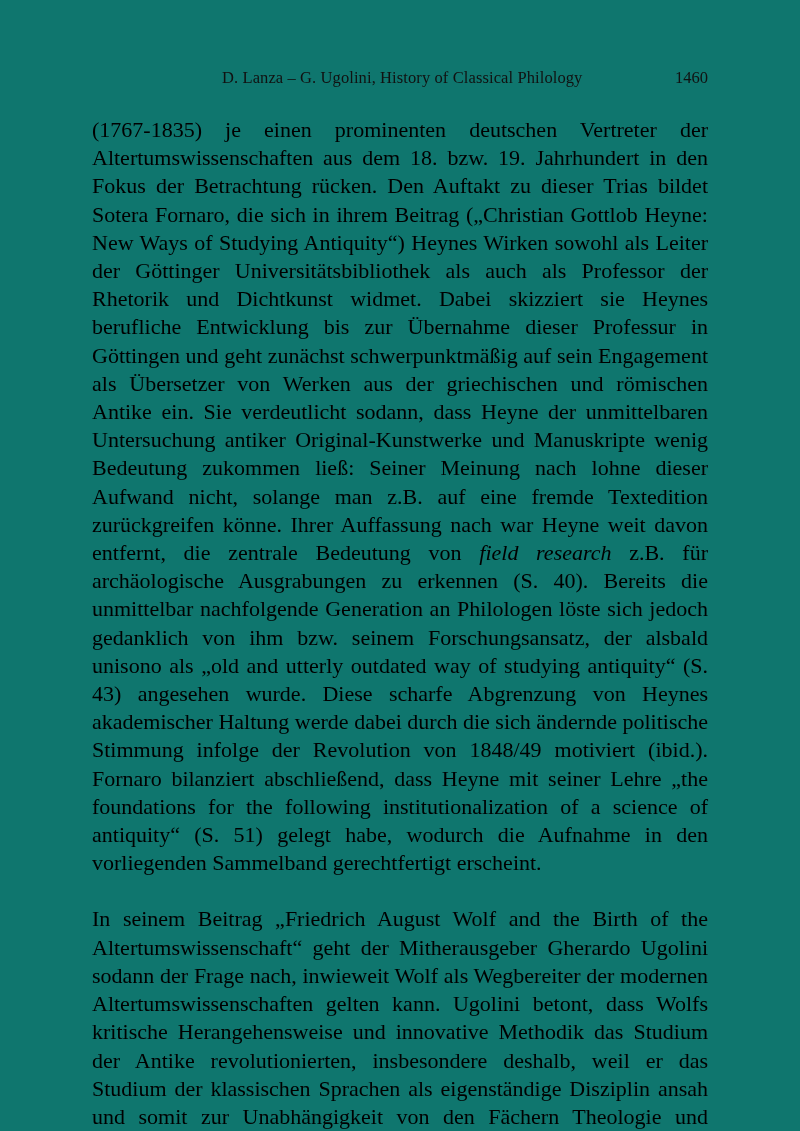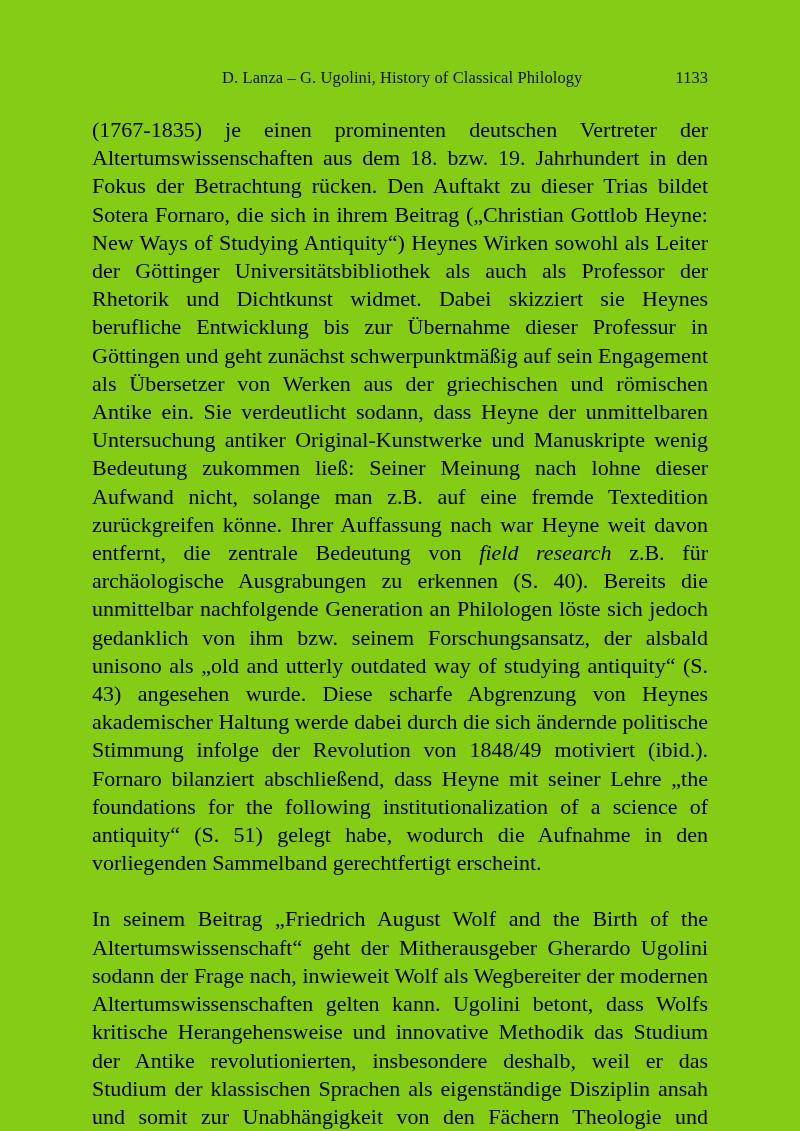--- a/index.html
+++ b/index.html
@@ -12,21 +12,21 @@
     height: 1131px;
     position: relative;
     font-family: "Liberation Serif", "DejaVu Serif", serif;
     color: #000000;
     -webkit-font-smoothing: antialiased;
   }
 
   .page {
     position: absolute;
     inset: 0;
-    background: #84cc16;
+    background: #0f766e;
     overflow: hidden;
   }
 
   
   .running-head {
     position: absolute;
     top: 68px;
     left: 92px;
     width: 616px;
     height: 26px;
@@ -77,21 +77,21 @@
     font-style: italic;
   }
 </style>
 </head>
 <body>
 
 <div class="page">
 
   <div class="running-head">
     <span class="running-head-title">D. Lanza – G. Ugolini, History of Classical Philology</span>
-    <span class="running-head-folio">1133</span>
+    <span class="running-head-folio">1460</span>
   </div>
 
   <div class="text-block">
     <p class="para">(1767-1835) je einen prominenten deutschen Vertreter der Altertumswissenschaften aus dem 18. bzw. 19. Jahrhundert in den Fokus der Betrachtung rücken. Den Auftakt zu dieser Trias bildet Sotera Fornaro, die sich in ihrem Beitrag („Christian Gottlob Heyne: New Ways of Studying Antiquity“) Heynes Wirken sowohl als Leiter der Göttinger Universitätsbibliothek als auch als Professor der Rhetorik und Dichtkunst widmet. Dabei skizziert sie Heynes berufliche Entwicklung bis zur Übernahme dieser Professur in Göttingen und geht zunächst schwerpunktmäßig auf sein Engagement als Übersetzer von Werken aus der griechischen und römischen Antike ein. Sie verdeutlicht sodann, dass Heyne der unmittelbaren Untersuchung antiker Original-Kunstwerke und Manuskripte wenig Bedeutung zukommen ließ: Seiner Meinung nach lohne dieser Aufwand nicht, solange man z.B. auf eine fremde Textedition zurückgreifen könne. Ihrer Auffassung nach war Heyne weit davon entfernt, die zentrale Bedeutung von <em>field research</em> z.B. für archäologische Ausgrabungen zu erkennen (S. 40). Bereits die unmittelbar nachfolgende Generation an Philologen löste sich jedoch gedanklich von ihm bzw. seinem Forschungsansatz, der alsbald unisono als „old and utterly outdated way of studying antiquity“ (S. 43) angesehen wurde. Diese scharfe Abgrenzung von Heynes akademischer Haltung werde dabei durch die sich ändernde politische Stimmung infolge der Revolution von 1848/49 motiviert (ibid.). Fornaro bilanziert abschließend, dass Heyne mit seiner Lehre „the foundations for the following institutionalization of a science of antiquity“ (S. 51) gelegt habe, wodurch die Aufnahme in den vorliegenden Sammelband gerechtfertigt erscheint.</p>
     <p class="para">In seinem Beitrag „Friedrich August Wolf and the Birth of the Altertumswissenschaft“ geht der Mitherausgeber Gherardo Ugolini sodann der Frage nach, inwieweit Wolf als Wegbereiter der modernen Altertumswissenschaften gelten kann. Ugolini betont, dass Wolfs kritische Herangehensweise und innovative Methodik das Studium der Antike revolutionierten, insbesondere deshalb, weil er das Studium der klassischen Sprachen als eigenständige Disziplin ansah und somit zur Unabhängigkeit von den Fächern Theologie und Philosophie führte (S. 57). Wenngleich es nicht vollständig zum Abschluss gebracht wurde, erachtet Ugolini Wolfs 1795 erschienenes Hauptwerk "Prolegomena ad Homerum" als herausragend, da er mit diesem den historischen Grundstein für die homerische Frage und die später von anderen Wissenschaftler/-innen fortgeführte Textkritik legte (S. 64). Wolf betonte hier die Bedeutung einer historischen Kontextualisierung und propagierte daher die Interpretation antiker Texte im kulturellen Rahmen ihrer Zeit. Zutreffend stellt Ugolini in seinem Artikel jedoch auch heraus, dass Wolfs Schrift für seine These, dass die Epen  und  von verschiedenen Autoren stammen, im Zusammenhang mit der homerischen</p>
   </div>
 
 </div>
 
 </body></html>

